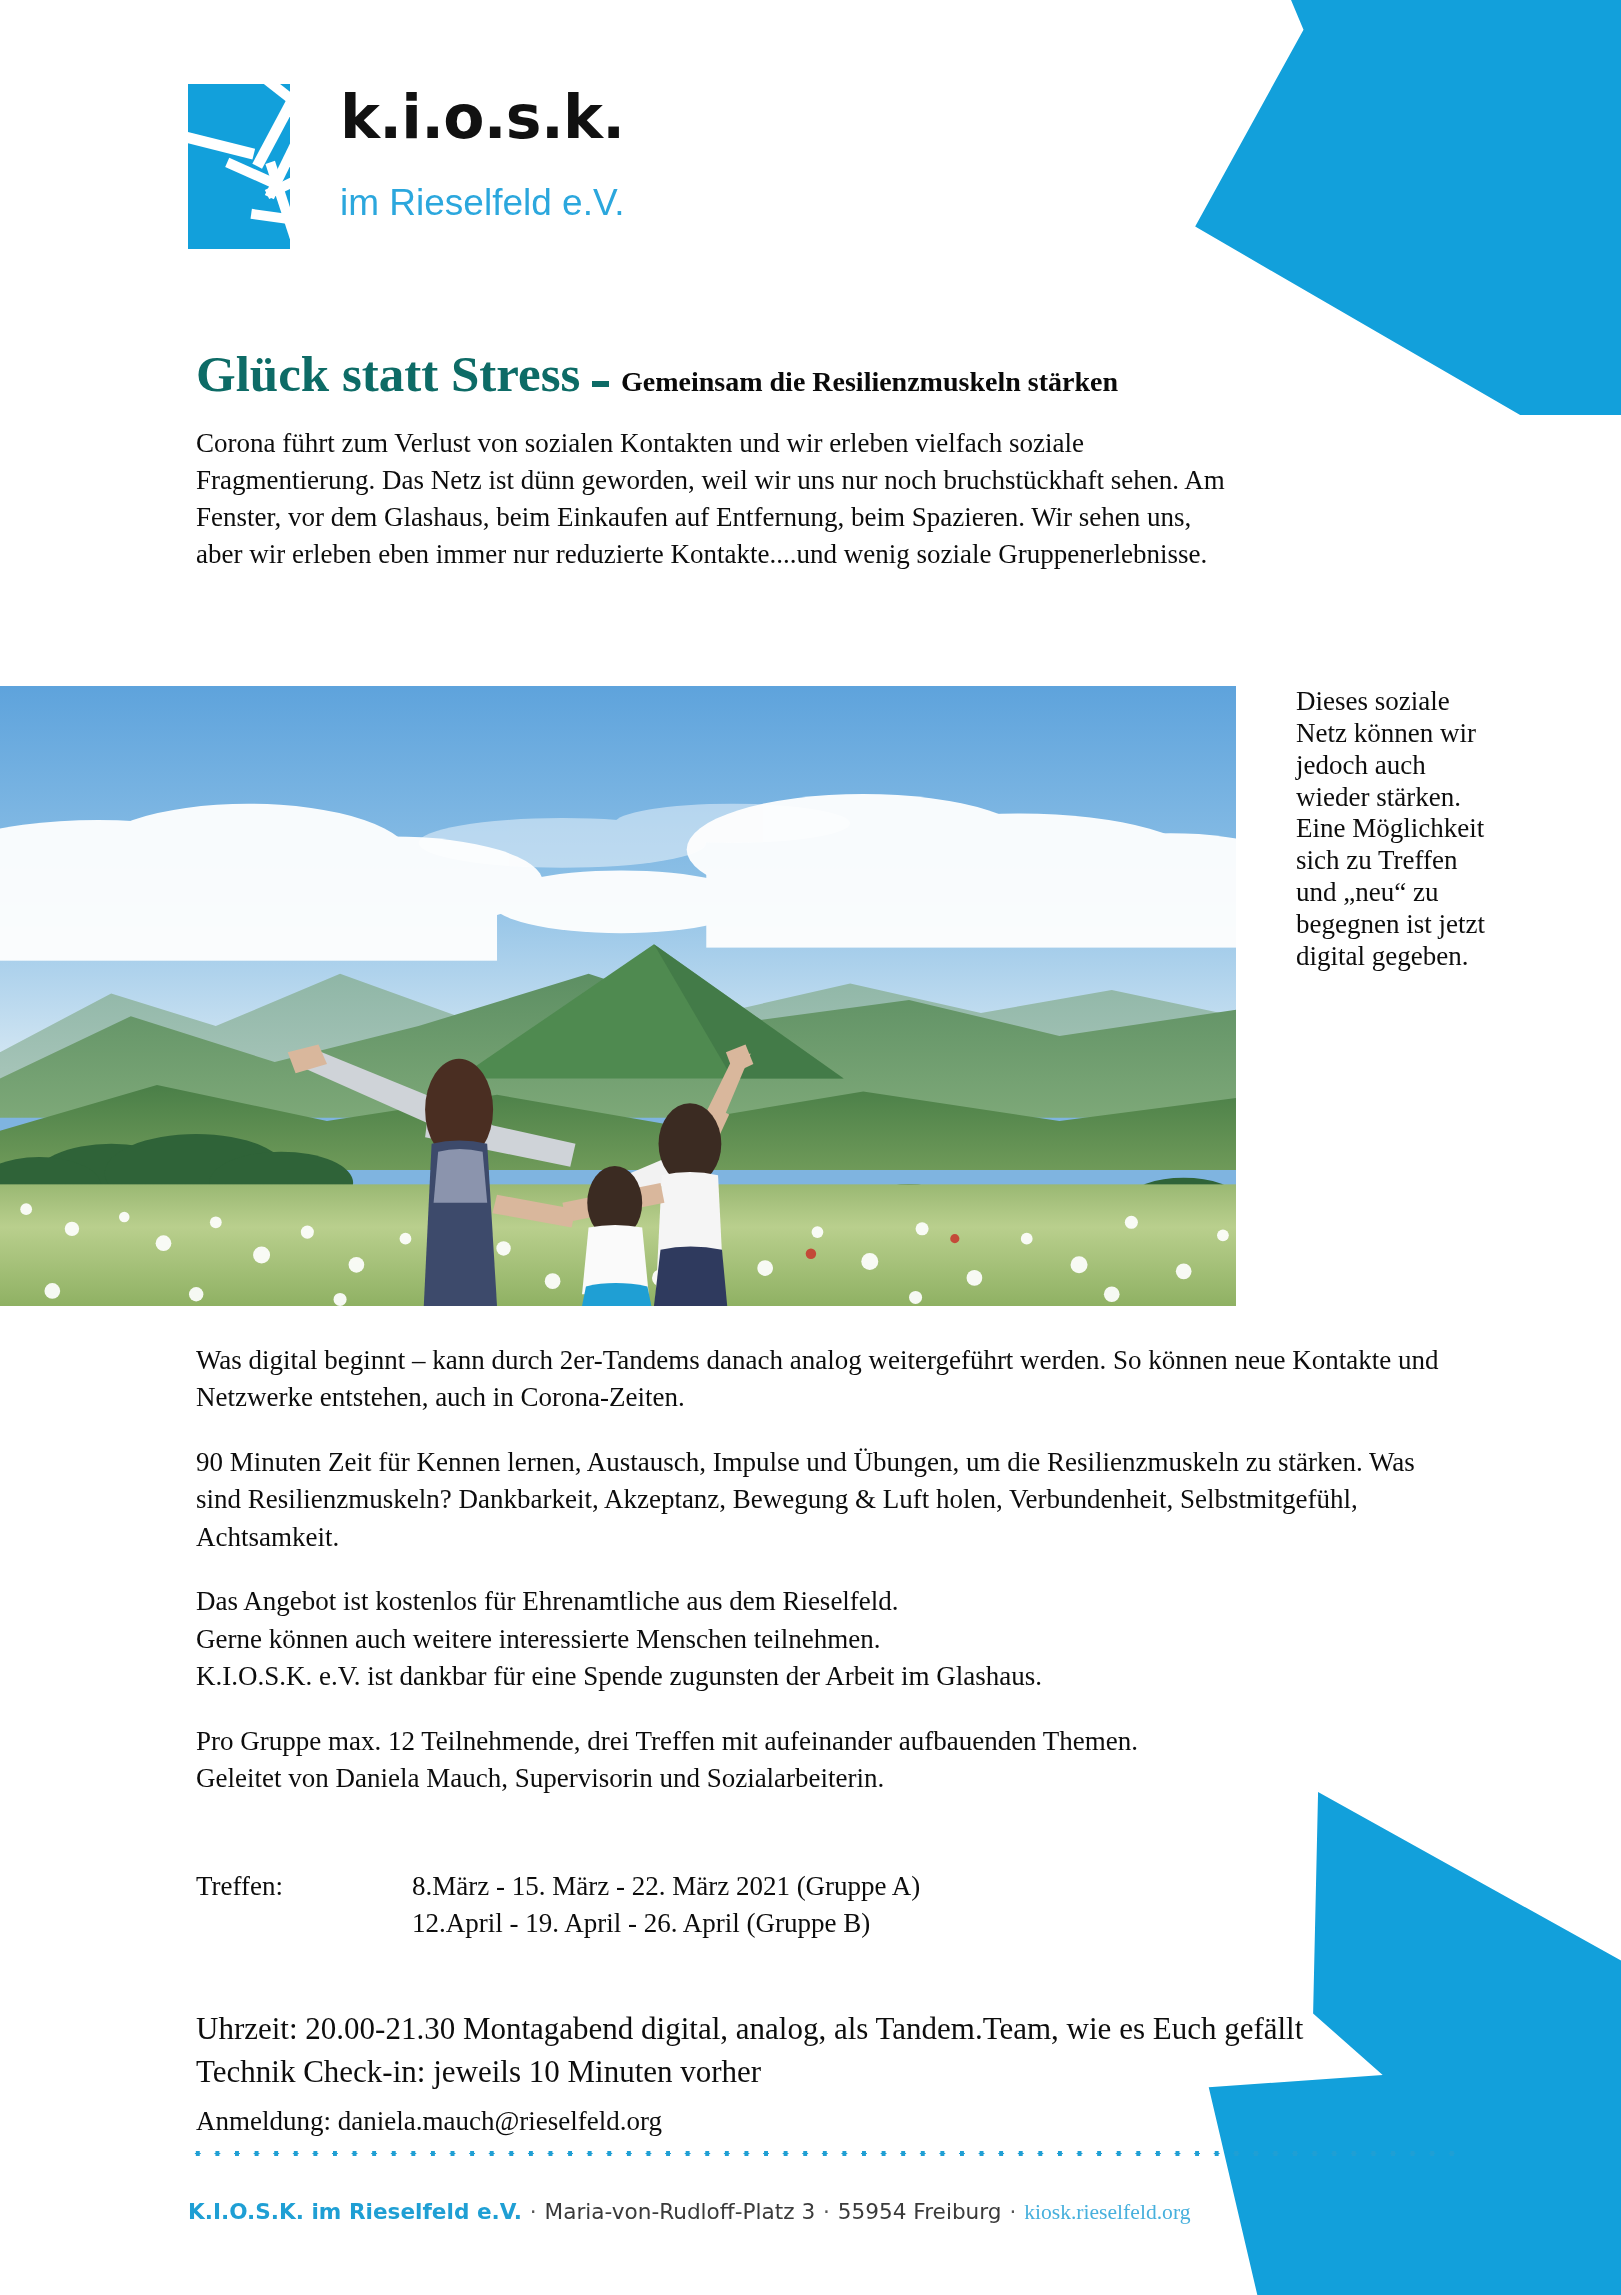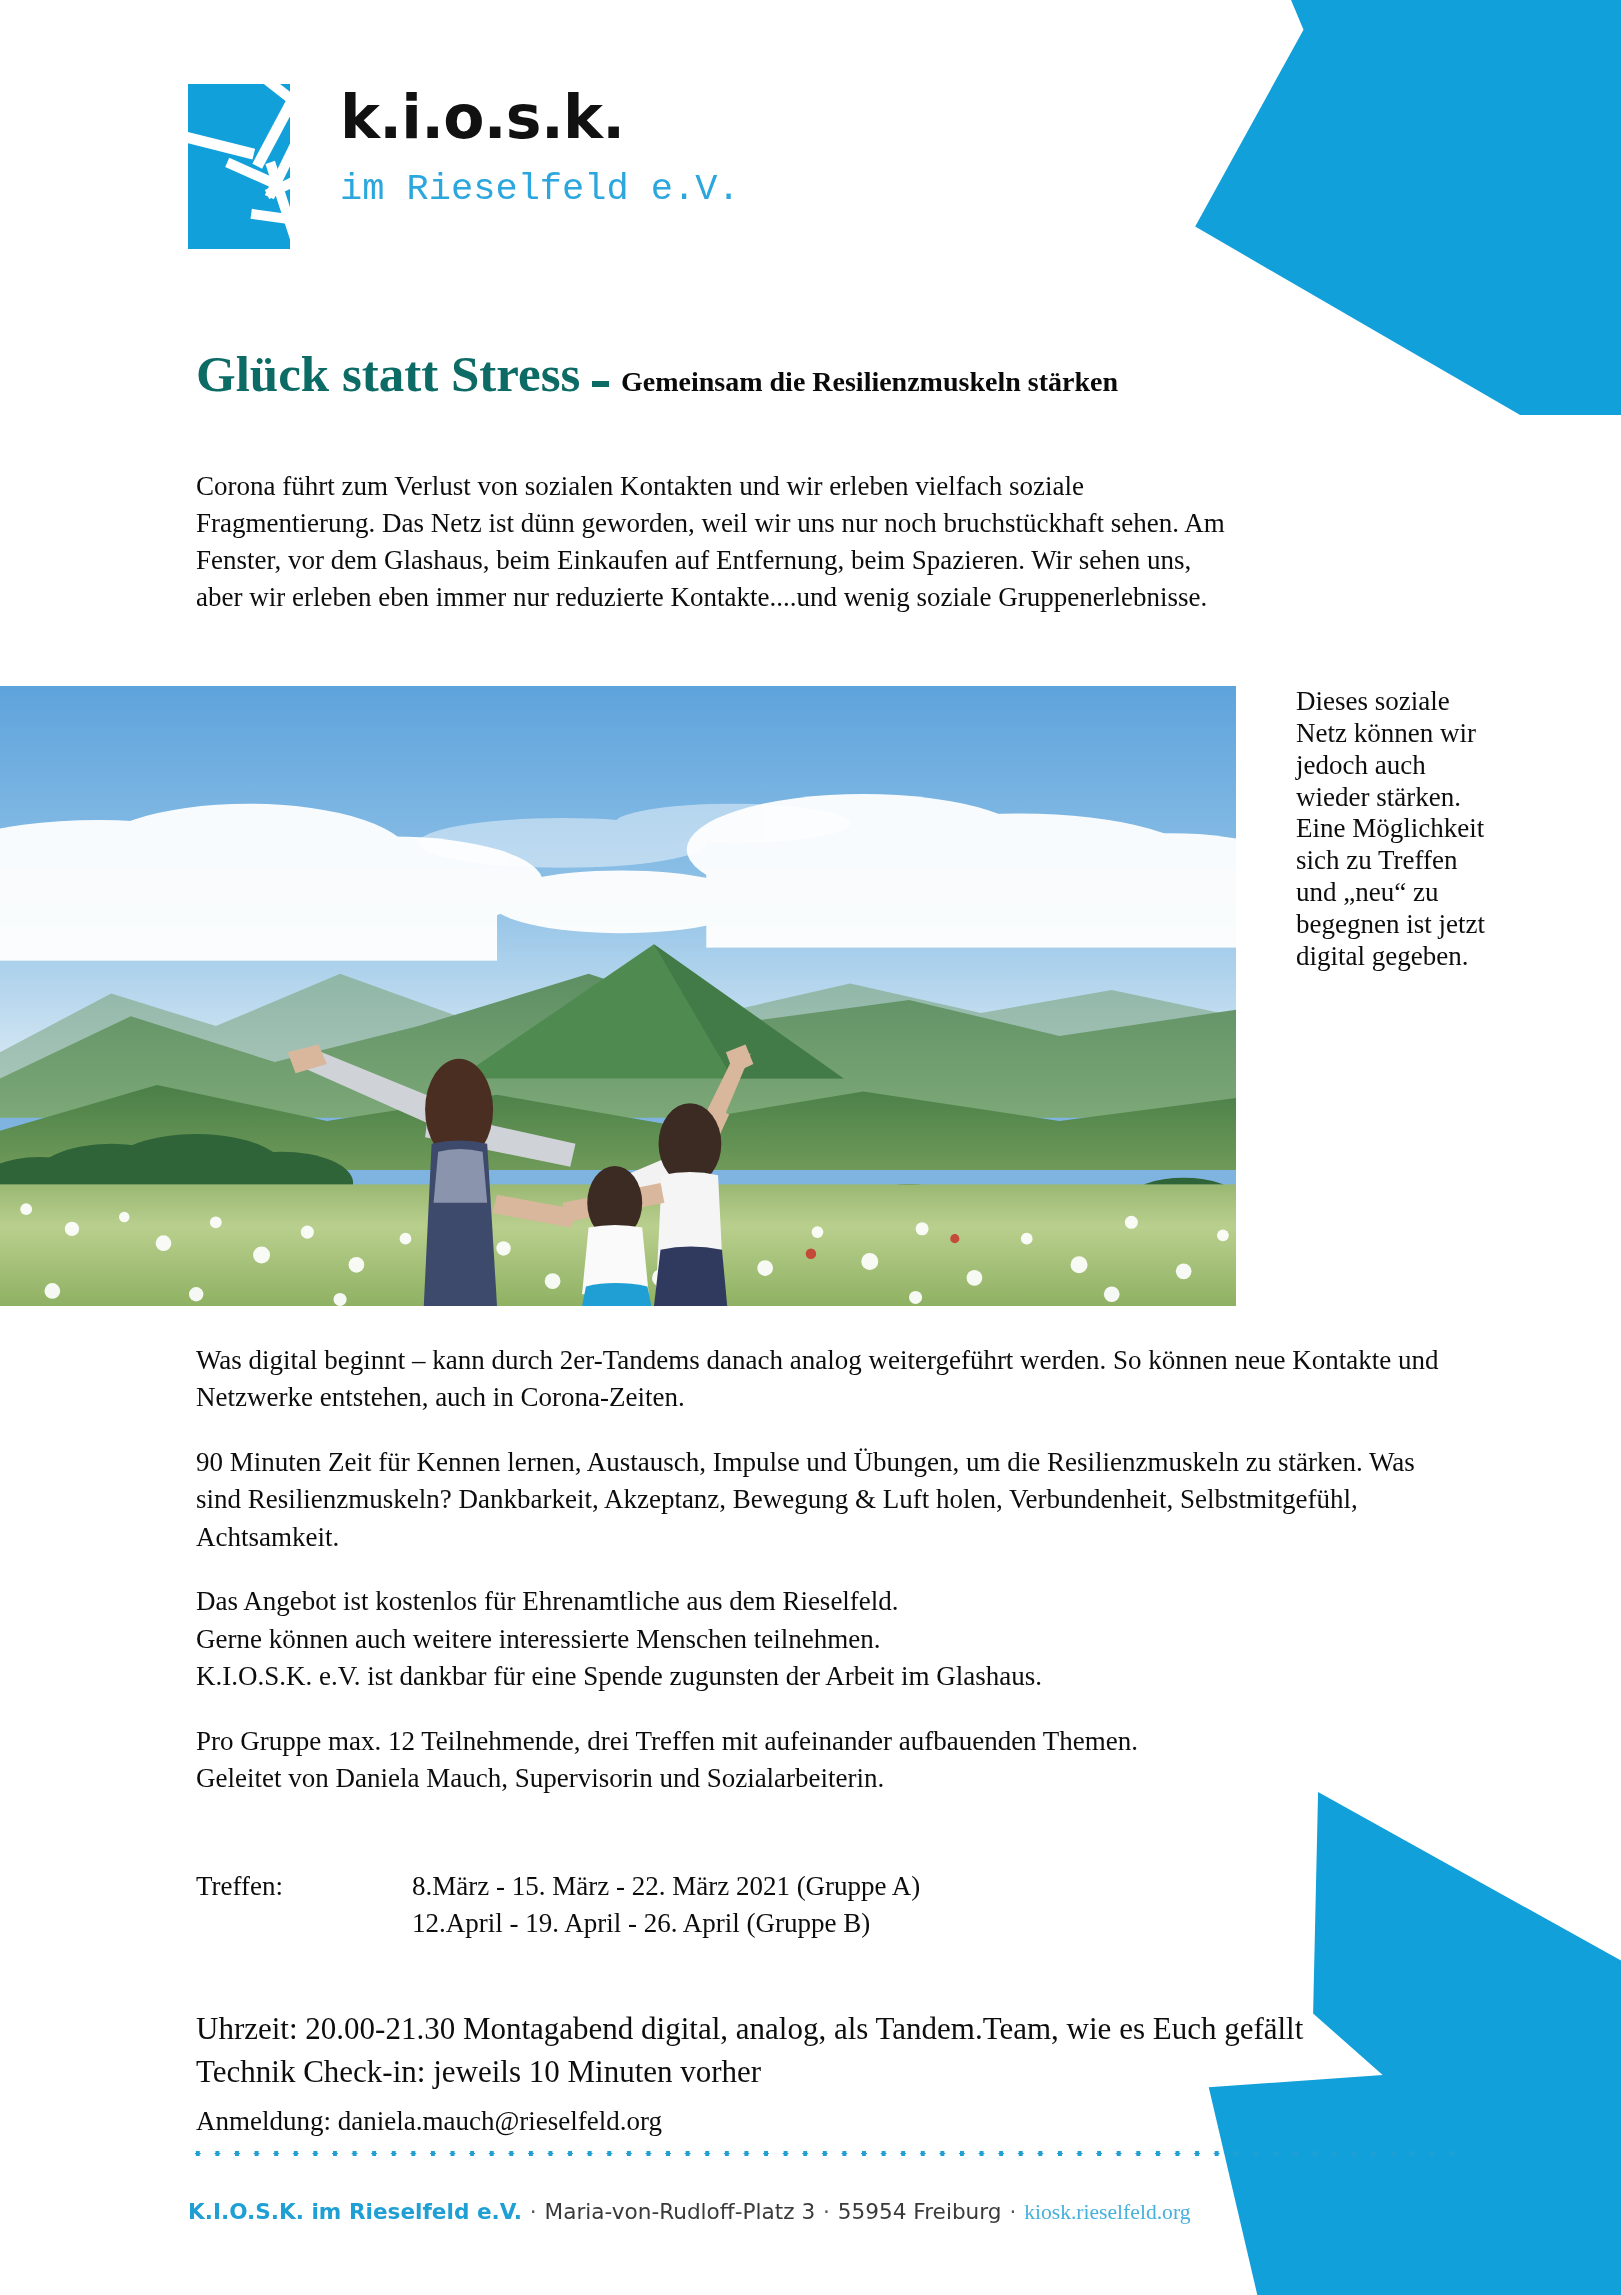--- a/index.html
+++ b/index.html
@@ -75,25 +75,25 @@
   }
   .logo-word-main {
     font-family: "DejaVu Sans", "Liberation Sans", sans-serif;
     font-weight: 700;
     font-size: 60px;
     line-height: 1.0;
     color: #111111;
     letter-spacing: -0.7px;
   }
   .logo-word-sub {
-    font-family: Liberation Mono, monospace;
+    font-family: Liberation Sans, sans-serif;
     font-weight: 400;
     font-size: 37px;
     line-height: 1.0;
-    margin-top: 24px;
+    margin-top: 37px;
     color: #2ba7dd;
   }
 
   
   .headline {
     position: absolute;
     left: 196px;
     top: 345px;
     z-index: 3;
     white-space: nowrap;
@@ -117,21 +117,21 @@
     font-family: "Liberation Serif", "DejaVu Serif", serif;
     font-weight: 700;
     font-size: 28px;
     color: #0a0a0a;
   }
 
   
   .intro {
     position: absolute;
     left: 196px;
-    top: 468px;
+    top: 425px;
     width: 1047px;
     z-index: 3;
     font-size: 27px;
     line-height: 1.37;
     color: #0d0d0d;
   }
 
   
   .photo {
     position: absolute;

